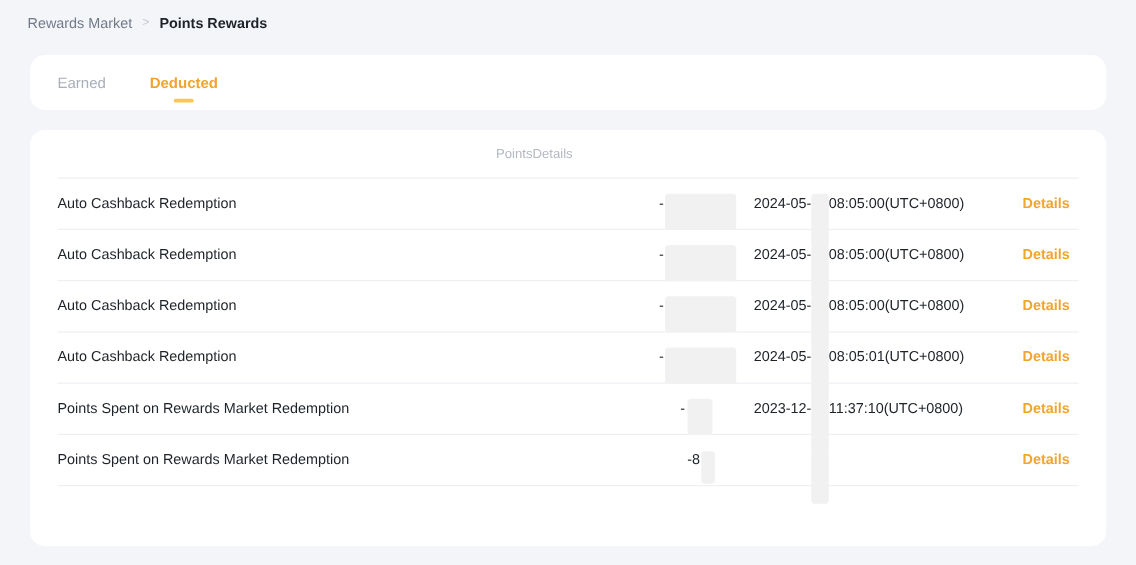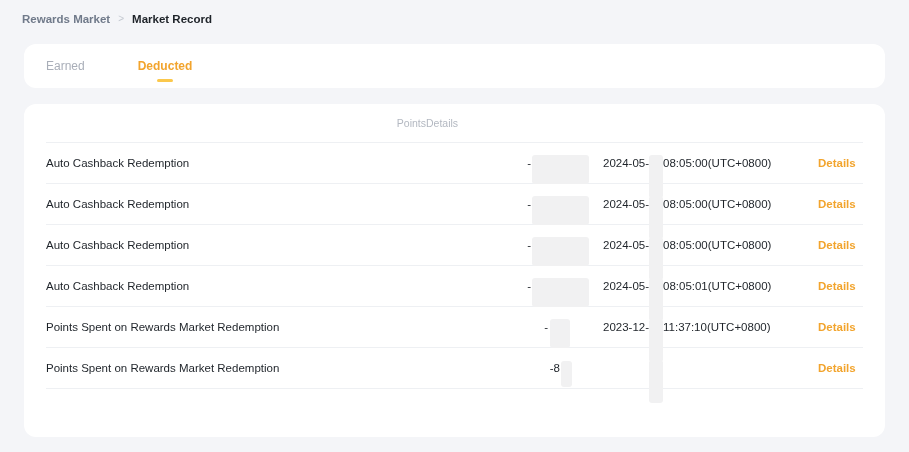--- a/index.html
+++ b/index.html
@@ -10,28 +10,28 @@
   *{box-sizing:border-box;}
   html,body{margin:0;padding:0;}
   body{
     width:909px;height:452px;position:relative;overflow:hidden;
     background:var(--page-bg);
     font-family:"Liberation Sans","DejaVu Sans",sans-serif;
     color:var(--text-primary);
   }
   
   .breadcrumb{position:absolute;left:22px;top:13px;display:flex;align-items:center;gap:8px;font-size:11.5px;}
-  .bc-link{color:var(--text-secondary);cursor:pointer;font-weight:bold;}
+  .bc-link{color:var(--text-secondary);cursor:pointer;}
   .bc-sep{color:#c3c8d0;font-size:10px;position:relative;top:-0.5px;}
   .bc-current{color:var(--text-primary);font-weight:700;}
   
   .tabs-card{
     position:absolute;left:24px;top:44px;width:861px;height:44px;
     background:var(--card-bg);border-radius:12px;
-    display:flex;align-items:stretch;padding:0 22px;gap:21px;
+    display:flex;align-items:stretch;padding:0 22px;gap:3px;
   }
   .tab{display:flex;align-items:center;position:relative;font-size:12px;font-weight:500;color:#a9aeb8;cursor:pointer;}
   .tab.active{color:var(--accent);font-weight:700;margin-left:32px;}
   .tab-underline{display:none;}
   .tab.active .tab-underline{
     display:block;position:absolute;bottom:6px;left:50%;transform:translateX(-50%);
     width:16px;height:3px;border-radius:2px;background:var(--tab-underline);
   }
   
   .table-card{
@@ -60,21 +60,21 @@
   .t-time{position:absolute;left:93px;top:0;}
   
   .details-link{color:var(--accent);font-weight:600;font-size:11.5px;cursor:pointer;}
 </style>
 </head>
 <body>
 
 <div class="breadcrumb">
   <span class="bc-link">Rewards Market</span>
   <span class="bc-sep">&gt;</span>
-  <span class="bc-current">Market Record</span>
+  <span class="bc-current">Points Rewards</span>
 </div>
 
 <div class="tabs-card">
   <div class="tab">
     <span>Earned</span>
 
   </div>
   <div class="tab active">
     <span>Deducted</span>
     <span class="tab-underline"></span>

